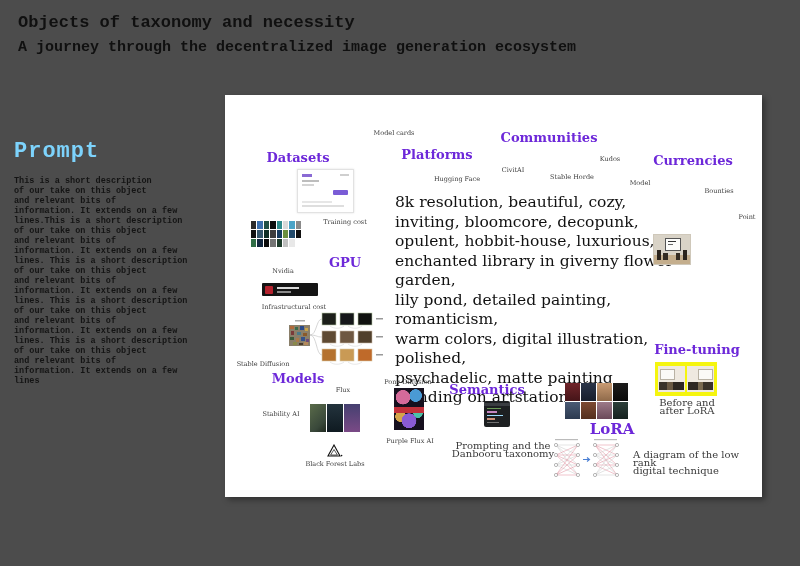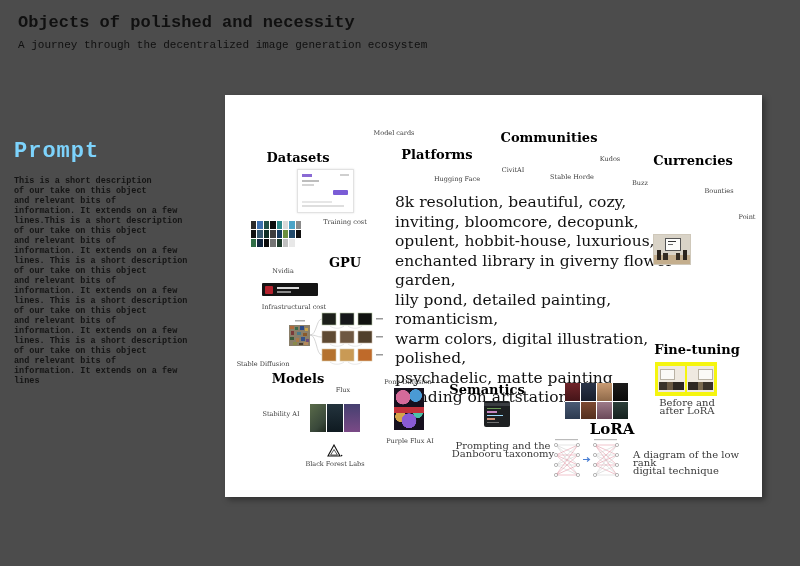--- a/index.html
+++ b/index.html
@@ -3,27 +3,27 @@
 <meta charset="utf-8">
 <style>
   html,body{margin:0;padding:0}
   body{
     width:800px;height:566px;position:relative;overflow:hidden;
     background:#4c4c4c;
     font-family:"Liberation Mono","DejaVu Sans Mono",monospace;
   }
   
   .hdr-title{position:absolute;left:18px;top:13px;font-size:17px;font-weight:bold;color:#101010;white-space:nowrap}
-  .hdr-sub{position:absolute;left:18px;top:39px;font-size:11px;font-weight:normal;color:#101010;white-space:nowrap}
+  .hdr-sub{position:absolute;left:18px;top:39px;font-size:15px;font-weight:bold;color:#101010;white-space:nowrap}
   
   .sb-head{position:absolute;left:14px;top:139px;font-size:22px;font-weight:bold;color:#7dd3fc;letter-spacing:1px}
   .sb-body{position:absolute;left:14px;top:176px;width:205px;font-size:8.5px;font-weight:bold;color:#141414;line-height:10px;white-space:pre-line}
   
   .canvas{position:absolute;left:225px;top:95px;width:537px;height:402px;background:#ffffff;box-shadow:3px 3px 6px rgba(0,0,0,.35)}
-  .hd{position:absolute;transform:translateX(-50%);font-family:"DejaVu Serif","Liberation Serif",serif;font-weight:bold;font-size:13px;color:#000000;white-space:nowrap}
+  .hd{position:absolute;transform:translateX(-50%);font-family:"DejaVu Serif","Liberation Serif",serif;font-weight:bold;font-size:13px;color:#6d28d9;white-space:nowrap}
   .hd.big{font-size:15px}
   .lbl{position:absolute;transform:translateX(-50%);font-family:"DejaVu Serif","Liberation Serif",serif;font-size:6.5px;color:#3a3a3a;white-space:nowrap}
   .cap{position:absolute;font-family:"DejaVu Serif","Liberation Serif",serif;font-size:10px;color:#3a3a3a;white-space:pre-line;line-height:8px}
   .cap.center{transform:translateX(-50%);text-align:center}
   .prompt{position:absolute;left:170px;top:98px;width:320px;font-family:"DejaVu Serif","Liberation Serif",serif;font-size:15.5px;line-height:19.5px;color:#121212;white-space:pre-line}
   
   .gfx{position:absolute}
   
   .dsthumb{width:55px;height:42px;background:#fff;border:1px solid #e2e2e2;box-shadow:0 0 2px rgba(0,0,0,.12)}
   .dsthumb i{position:absolute;display:block}
@@ -107,21 +107,21 @@
   .room .win{position:absolute;left:8%;top:12%;width:46%;height:36%;background:#fbfaf7;border:1px solid #b9b2a4;display:block}
   .room .furn{position:absolute;left:4%;bottom:8%;width:92%;height:30%;display:block;
     background:linear-gradient(90deg,#3a332a 0 30%,#6b5a44 30% 55%,#2e2822 55% 100%)}
   .room.alt .win{left:42%}
   .room.alt .furn{background:linear-gradient(90deg,#2e2822 0 40%,#7a6a50 40% 62%,#3a332a 62% 100%)}
   svg{display:block}
 </style>
 </head>
 <body>
 
-<div class="hdr-title">Objects of polished and necessity</div>
+<div class="hdr-title">Objects of taxonomy and necessity</div>
 <div class="hdr-sub">A journey through the decentralized image generation ecosystem</div>
 
 <div class="sb-head">Prompt</div>
 <div class="sb-body">This is a short description
 of our take on this object
 and relevant bits of
 information. It extends on a few
 lines.This is a short description
 of our take on this object
 and relevant bits of
@@ -159,21 +159,21 @@
 lily pond, detailed painting, romanticism,
 warm colors, digital illustration, polished,
 psychadelic, matte painting
 trending on artstation</div>
 
   <span class="lbl" style="left:169px;top:34px">Model cards</span>
   <span class="lbl" style="left:232px;top:80px">Hugging Face</span>
   <span class="lbl" style="left:288px;top:71px">CivitAI</span>
   <span class="lbl" style="left:347px;top:78px">Stable Horde</span>
   <span class="lbl" style="left:385px;top:60px">Kudos</span>
-  <span class="lbl" style="left:415px;top:84px">Buzz</span>
+  <span class="lbl" style="left:415px;top:84px">Model</span>
   <span class="lbl" style="left:494px;top:92px">Bounties</span>
   <span class="lbl" style="left:522px;top:118px">Point</span>
   <span class="lbl" style="left:120px;top:123px">Training cost</span>
   <span class="lbl" style="left:58px;top:172px">Nvidia</span>
   <span class="lbl" style="left:69px;top:208px">Infrastructural cost</span>
   <span class="lbl" style="left:38px;top:265px">Stable Diffusion</span>
   <span class="lbl" style="left:118px;top:291px">Flux</span>
   <span class="lbl" style="left:56px;top:315px">Stability AI</span>
   <span class="lbl" style="left:110px;top:365px">Black Forest Labs</span>
   <span class="lbl" style="left:183px;top:283px">Pony Diffusion</span>

